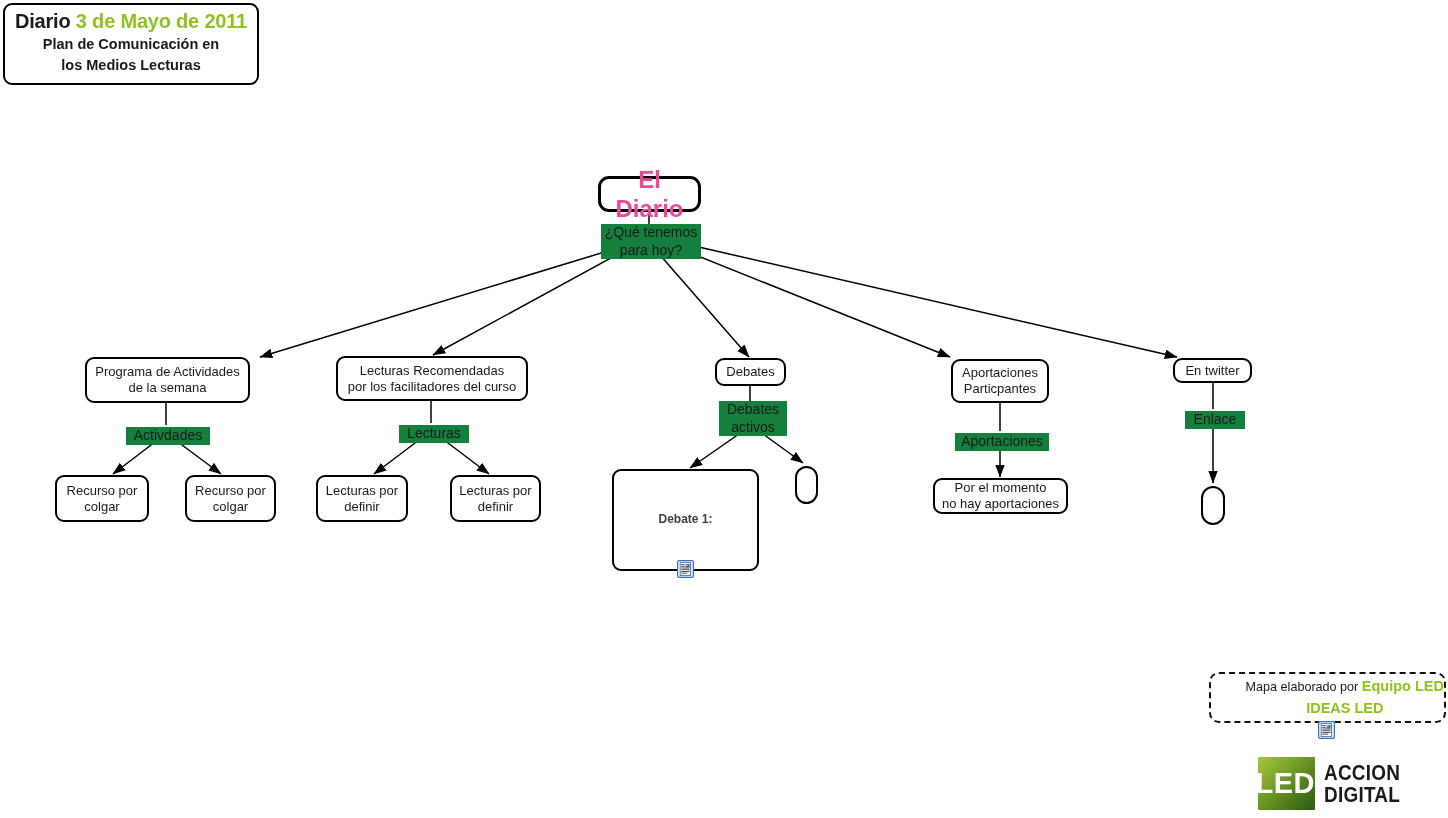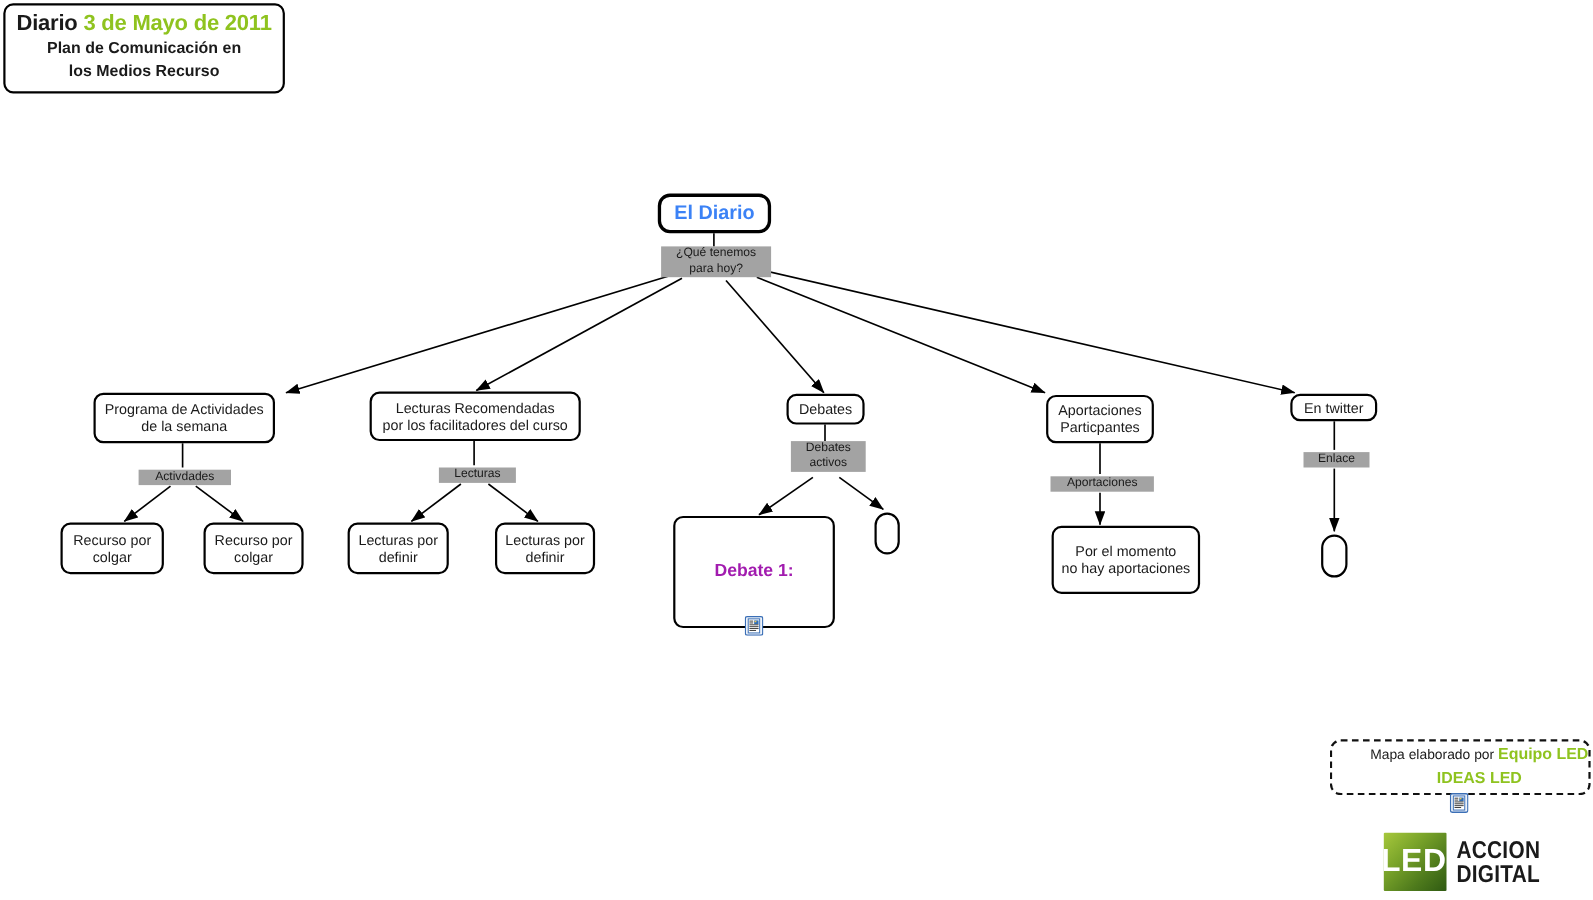--- a/index.html
+++ b/index.html
@@ -27,28 +27,28 @@
   
   .node{
     position:absolute;box-sizing:border-box;background:#fff;
     border:2.2px solid #000;border-radius:9px;
     display:flex;align-items:center;justify-content:center;
     text-align:center;line-height:1.22;font-size:13px;
   }
   .node .inner{padding:0 6px;width:100%;}
   .node.empty{border-radius:13px;}
   .node.hub{border-width:3px;border-radius:11px;}
-  .node.hub .inner{font-size:18px;font-weight:bold;color:#3b82f6;}
+  .node.hub .inner{font-size:24px;font-weight:bold;color:#ec4899;}
   .node.debate .inner{font-size:12.6px;}
-  .node.debate .dtitle{color:#a21caf;font-weight:bold;font-size:16px;display:block;margin-bottom:1px;}
+  .node.debate .dtitle{color:#404040;font-weight:bold;font-size:12px;display:block;margin-bottom:1px;}
 
   
   .elabel{
-    position:absolute;font-size:11px;line-height:1.25;text-align:center;
-    background:#a3a3a3;color:#1a1a1a;white-space:pre-line;padding:0 2px;
+    position:absolute;font-size:14px;line-height:1.25;text-align:center;
+    background:#15803d;color:#1a1a1a;white-space:pre-line;padding:0 2px;
   }
 
   
   .res-icon{position:absolute;width:17px;height:18px;}
   .res-icon svg{display:block;}
 
   
   .credit{
     position:absolute;left:1209px;top:672px;width:237px;height:51px;
     border:2px dashed #111;border-radius:10px;background:#fff;box-sizing:border-box;
@@ -111,21 +111,21 @@
       <line x1="1213" y1="426" x2="1213" y2="483" marker-end="url(#arrow)"></line>
     </g>
   </svg>
 
   <div class="title-card">
     <div class="l1">
       <span>Diario</span>
       <span class="grn">3 de Mayo de 2011</span>
     </div>
     <div class="l2">Plan de Comunicación en</div>
-    <div class="l2">los Medios Recurso</div>
+    <div class="l2">los Medios Lecturas</div>
   </div>
 
   <div class="node hub" style="left:598px;top:176px;width:103px;height:36px;">
     <div class="inner">El Diario</div>
   </div>
   <div class="elabel" style="left:601px;top:224px;width:96px;">¿Qué tenemos
 para hoy?</div>
 
   <div class="node" style="left:85px;top:357px;width:165px;height:46px;">
     <div class="inner" style="white-space:pre-line">Programa de Actividades
@@ -186,21 +186,21 @@
 
   <div class="node empty" style="left:795px;top:466px;width:23px;height:38px;">
     <div class="inner"></div>
   </div>
 
   <div class="node" style="left:951px;top:359px;width:98px;height:44px;">
     <div class="inner" style="white-space:pre-line">Aportaciones
 Particpantes</div>
   </div>
   <div class="elabel" style="left:955px;top:433px;width:90px;">Aportaciones</div>
-  <div class="node" style="left:933px;top:478px;width:135px;height:62px;margin-left:23px;">
+  <div class="node" style="left:933px;top:478px;width:135px;height:36px;">
     <div class="inner" style="white-space:pre-line">Por el momento
 no hay aportaciones</div>
   </div>
 
   <div class="node" style="left:1173px;top:358px;width:79px;height:25px;">
     <div class="inner">En twitter</div>
   </div>
   <div class="elabel" style="left:1185px;top:411px;width:56px;">Enlace</div>
   <div class="node empty" style="left:1201px;top:486px;width:24px;height:39px;">
     <div class="inner"></div>

